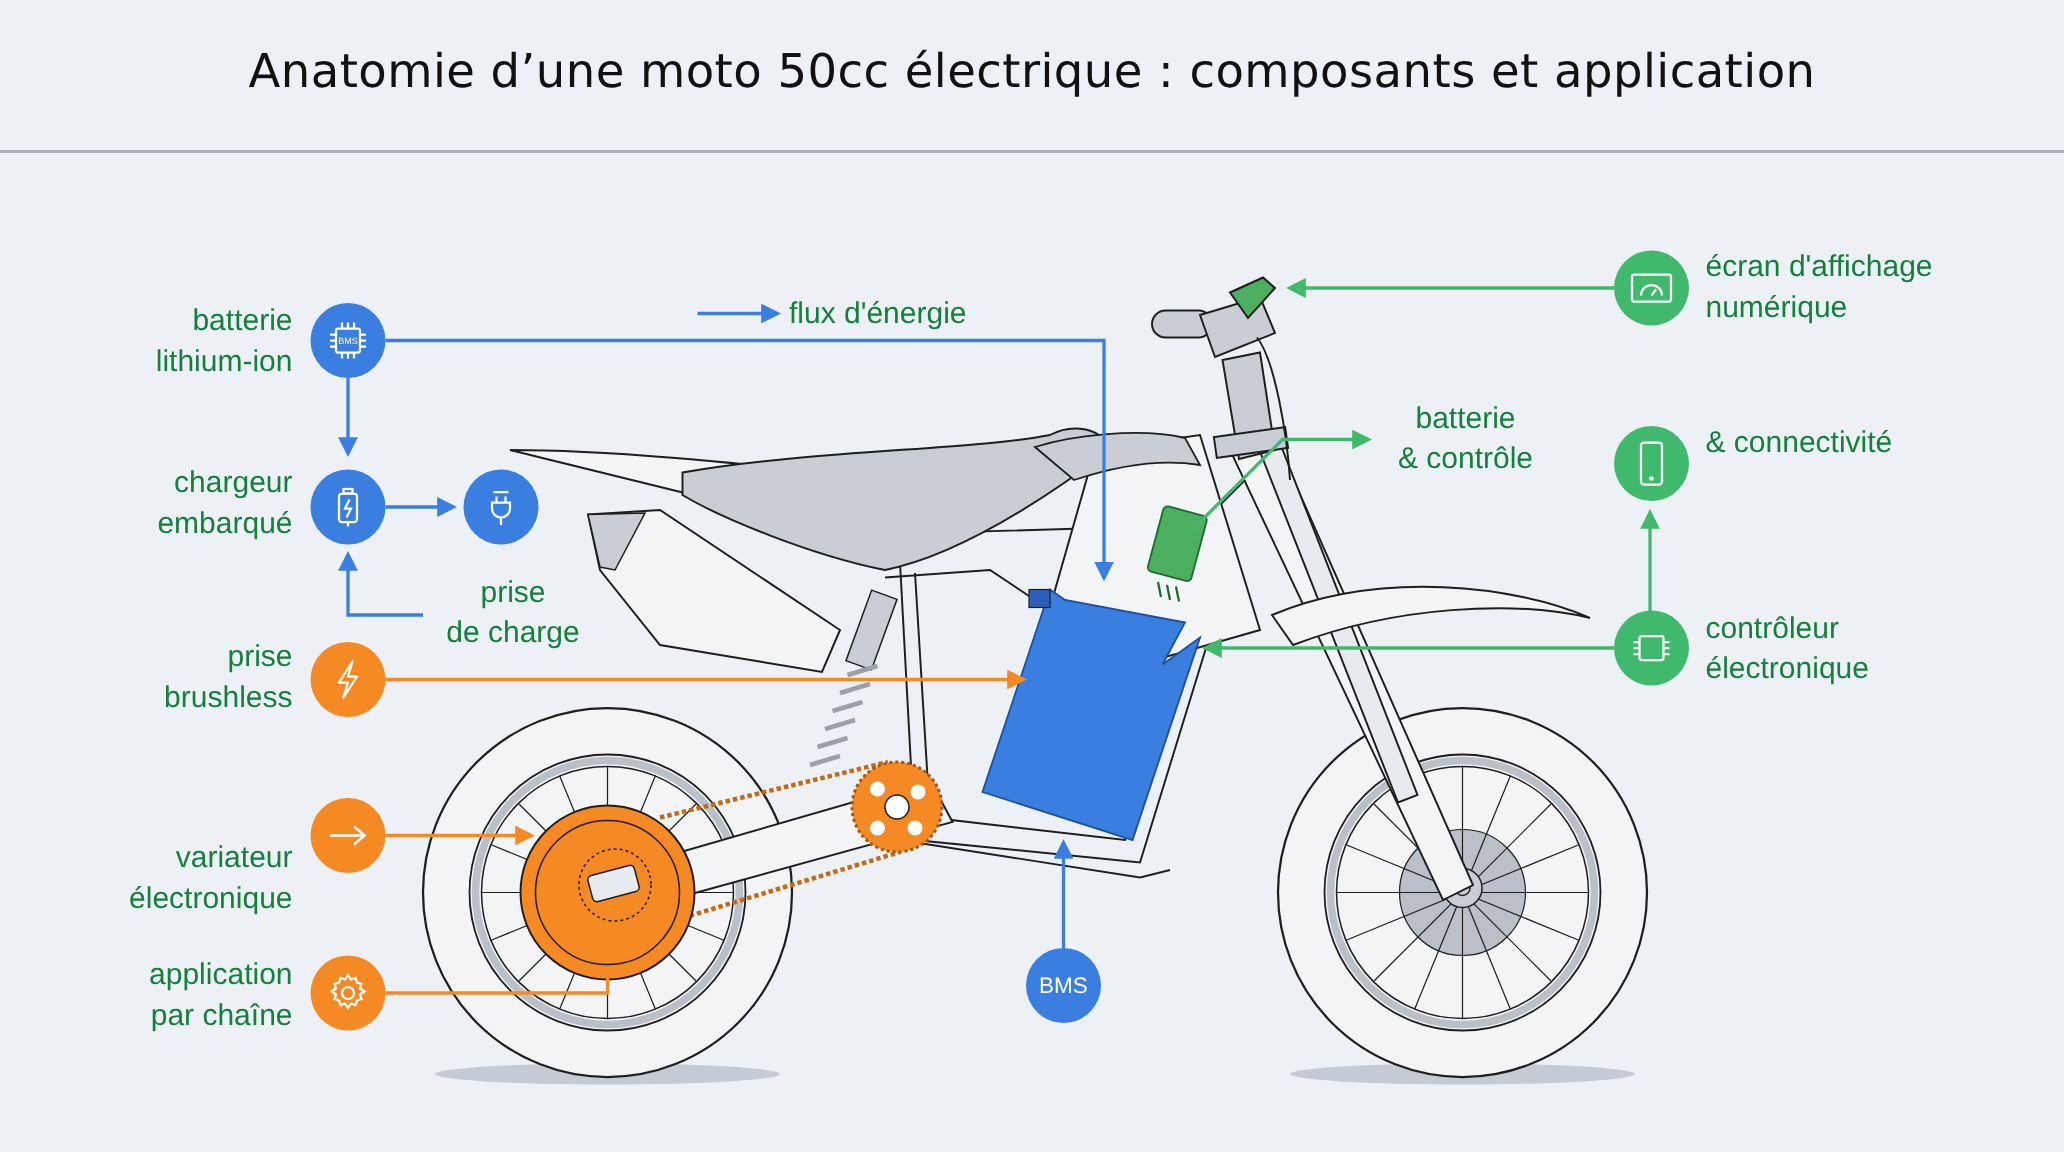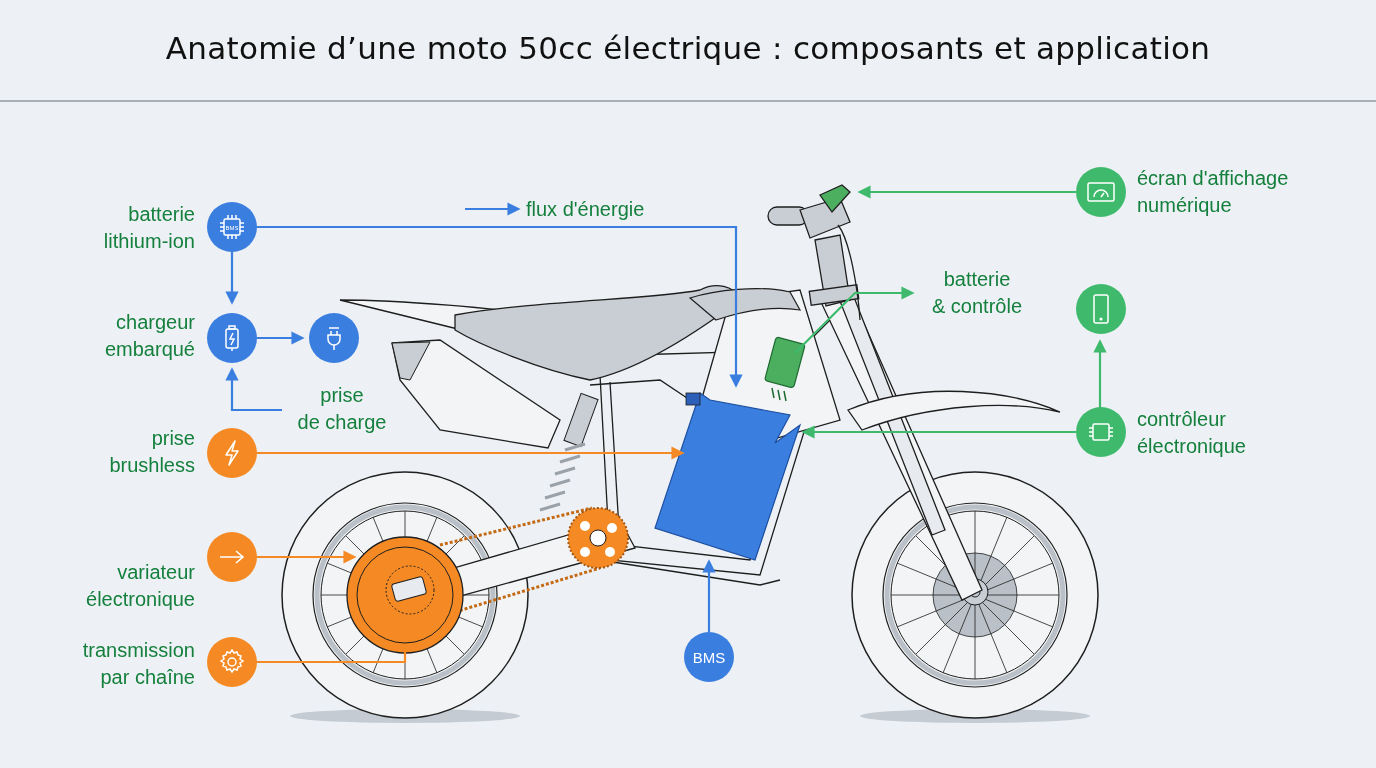--- a/index.html
+++ b/index.html
@@ -220,21 +220,21 @@
   <div>variateur</div>
     <div>électronique</div>
 </div>
 <div class="icon orange" style="left:207px;top:532px;">
   <svg width="30" height="20" viewBox="0 0 30 20" fill="none" stroke="#fff" stroke-width="1.6">
       <path d="M3,10 H26 M19,4 L26,10 L19,16"></path>
     </svg>
 </div>
 
 <div class="lbl r" style="left:40px;top:637px;width:155px;">
-  <div>transmission</div>
+  <div>application</div>
     <div>par chaîne</div>
 </div>
 <div class="icon orange" style="left:207px;top:637px;">
   <svg width="30" height="30" viewBox="0 0 30 30" fill="none" stroke="#fff" stroke-width="1.5">
       <circle cx="15" cy="15" r="4"></circle>
       <path d="M15,3 l2,3 3,-1 1,3 3,1 -1,3 3,2 -3,2 1,3 -3,1 -1,3 -3,-1 -2,3 -2,-3 -3,1 -1,-3 -3,-1 1,-3 -3,-2 3,-2 -1,-3 3,-1 1,-3 3,1z"></path>
     </svg>
 </div>
 
 <div class="lbl c" style="left:912px;top:266px;width:130px;">
@@ -255,20 +255,21 @@
     <div>numérique</div>
 </div>
 
 <div class="icon green" style="left:1076px;top:284px;">
   <svg width="22" height="32" viewBox="0 0 22 32" fill="none" stroke="#fff" stroke-width="1.5">
       <rect x="4" y="2" width="14" height="28" rx="2"></rect>
       <circle cx="11" cy="26" r="0.8" fill="#fff"></circle>
     </svg>
 </div>
 <div class="lbl" style="left:1137px;top:282px;">
+    <div>&amp; connectivité</div>
 </div>
 
 <div class="icon green" style="left:1076px;top:407px;">
   <svg width="30" height="30" viewBox="0 0 30 30" fill="none" stroke="#fff" stroke-width="1.5">
       <rect x="7" y="7" width="16" height="16" rx="1.5"></rect>
       <path d="M3,11h4M3,15h4M3,19h4M23,11h4M23,15h4M23,19h4"></path>
     </svg>
 </div>
 <div class="lbl" style="left:1137px;top:406px;">
   <div>contrôleur</div>

